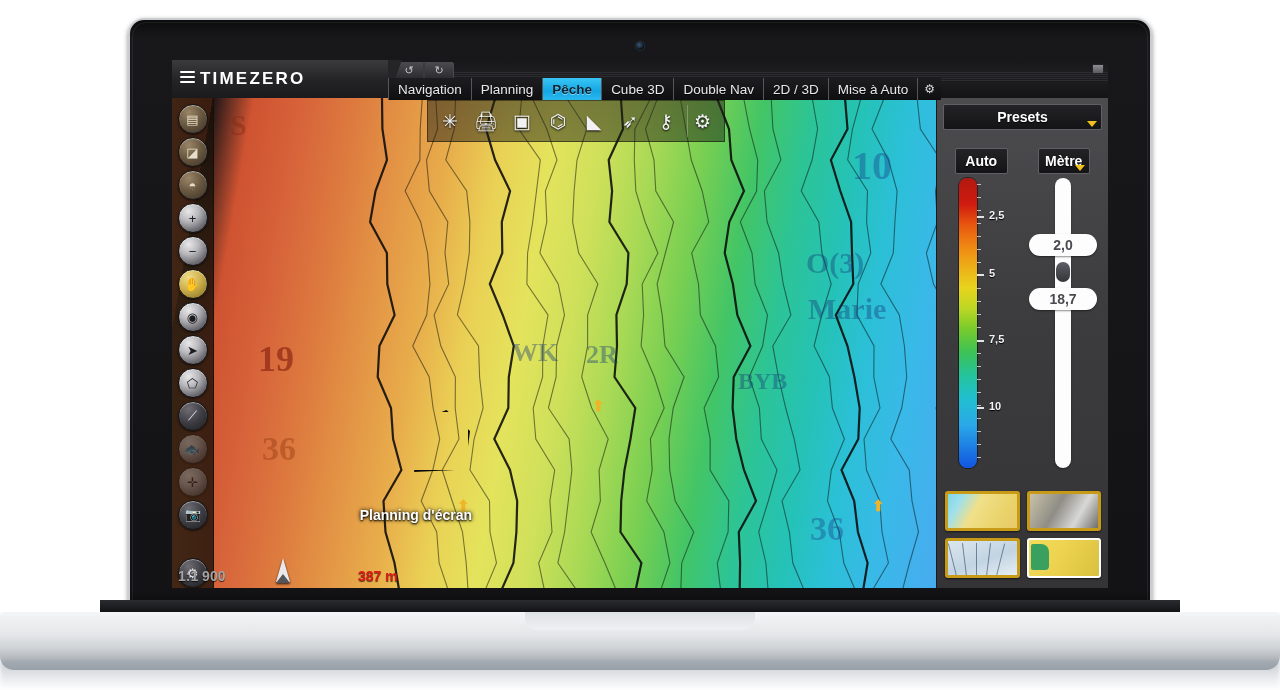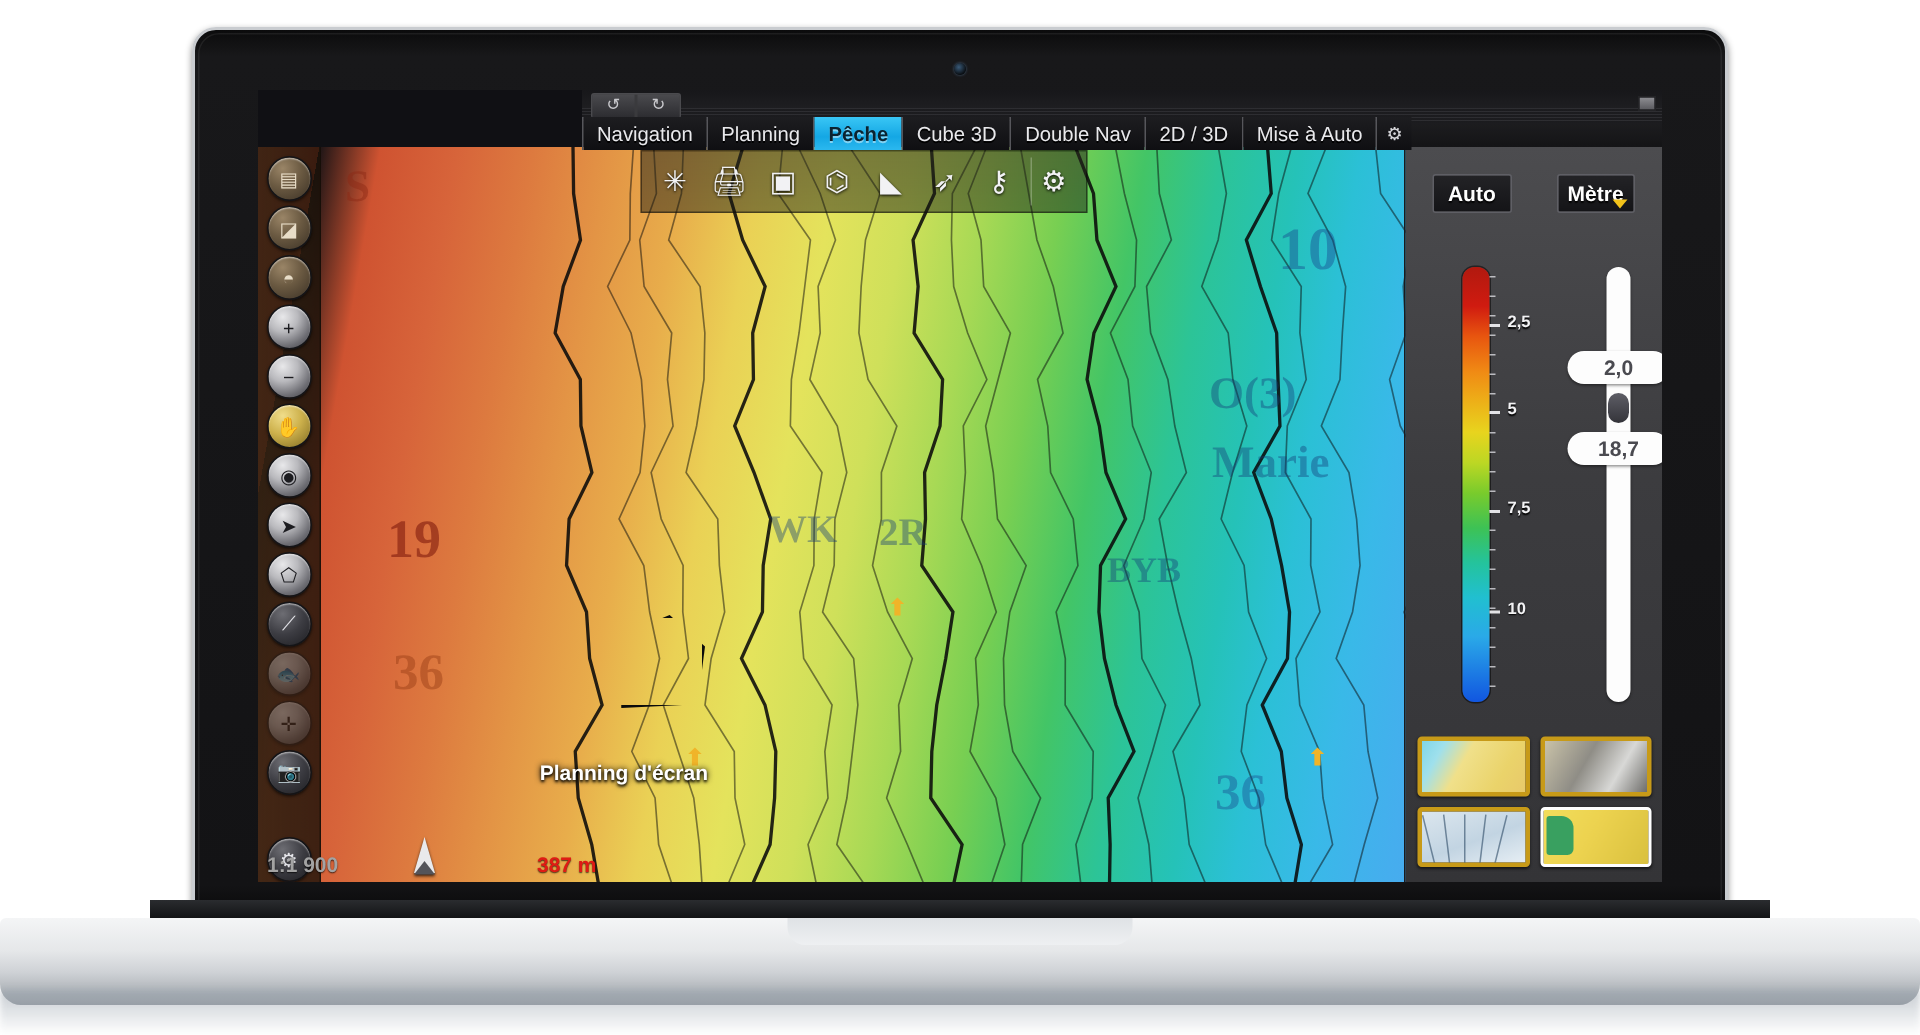--- a/index.html
+++ b/index.html
@@ -241,21 +241,21 @@
     color:#ffffff; font-size:14px; font-weight:bold; text-shadow:0 1px 1px #000;
   }
   .caret {
     position:absolute; right:4px; bottom:2px; width:0; height:0;
     border-left:5px solid transparent; border-right:5px solid transparent;
     border-top:6px solid #f2c21a;
   }
   #row2 { display:flex; gap:6px; margin:6px 6px 0 6px; }
   #row2 .drop { margin:12px; flex:1; }
 
-  #scaleArea { position:absolute; left:16px; top:72px; width:172px; height:340px; }
+  #scaleArea { position:absolute; left:0; top:72px; width:172px; height:340px; }
   #colorbar {
     position:absolute; left:22px; top:8px; width:18px; height:290px;
     border-radius:8px;
     background:linear-gradient(180deg,
       #b1190f 0%, #d01b10 9%, #e8560f 16%, #f08a14 24%,
       #edb018 31%, #e8d41e 38%, #bcd724 45%, #79cb2c 52%,
       #3dc255 60%, #24c39c 68%, #21bfd0 76%, #2aa9e8 85%, #1156e0 100%);
     box-shadow:0 0 0 1px rgba(0,0,0,.5);
   }
   .tickline {
@@ -450,20 +450,28 @@
     </div>
 
     <div id="chrome">
       <div id="winarea">
         <div id="undoredo">
           <div class="ur">↺</div>
           <div class="ur">↻</div>
         </div>
         <div id="minbox"></div>
       </div>
+      <div id="brandbar">
+        <div id="hamburger">
+          <i></i>
+            <i></i>
+            <i></i>
+        </div>
+        <div id="brand">TIMEZERO</div>
+      </div>
     </div>
 
     <div id="tabbar">
         <div class="tab">
           <span>Navigation</span>
         </div>
         <div class="tab">
           <span>Planning</span>
         </div>
         <div class="tab active">
@@ -492,20 +500,24 @@
         <div style="width: 30px; height: 32px; margin: 0px 3px; display: flex; align-items: center; justify-content: center; color: rgb(242, 242, 244); font-size: 19px; text-shadow: rgb(0, 0, 0) 0px 1px 2px;">🖨</div>
         <div style="width: 30px; height: 32px; margin: 0px 3px; display: flex; align-items: center; justify-content: center; color: rgb(242, 242, 244); font-size: 19px; text-shadow: rgb(0, 0, 0) 0px 1px 2px;">▣</div>
         <div style="width: 30px; height: 32px; margin: 0px 3px; display: flex; align-items: center; justify-content: center; color: rgb(242, 242, 244); font-size: 19px; text-shadow: rgb(0, 0, 0) 0px 1px 2px;">⌬</div>
         <div style="width: 30px; height: 32px; margin: 0px 3px; display: flex; align-items: center; justify-content: center; color: rgb(242, 242, 244); font-size: 19px; text-shadow: rgb(0, 0, 0) 0px 1px 2px;">◣</div>
         <div style="width: 30px; height: 32px; margin: 0px 3px; display: flex; align-items: center; justify-content: center; color: rgb(242, 242, 244); font-size: 19px; text-shadow: rgb(0, 0, 0) 0px 1px 2px;">➶</div>
         <div style="width: 30px; height: 32px; margin: 0px 3px; display: flex; align-items: center; justify-content: center; color: rgb(242, 242, 244); font-size: 19px; text-shadow: rgb(0, 0, 0) 0px 1px 2px;">⚷</div>
         <div style="width: 30px; height: 32px; margin: 0px 3px; display: flex; align-items: center; justify-content: center; color: rgb(242, 242, 244); font-size: 19px; text-shadow: rgb(0, 0, 0) 0px 1px 2px; border-left: 1px solid rgba(255, 255, 255, 0.25);">⚙</div>
       </div>
 
     <div id="panel">
+      <div class="drop">
+        <span>Presets</span>
+        <span class="caret"></span>
+      </div>
       <div id="row2">
         <div class="drop">
           <span>Auto</span>
         </div>
         <div class="drop">
           <span>Mètre</span>
           <span class="caret"></span>
         </div>
       </div>
 

